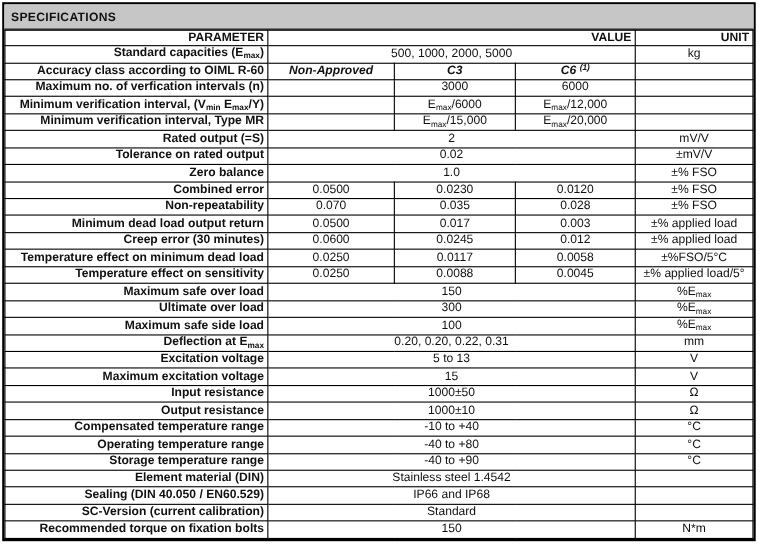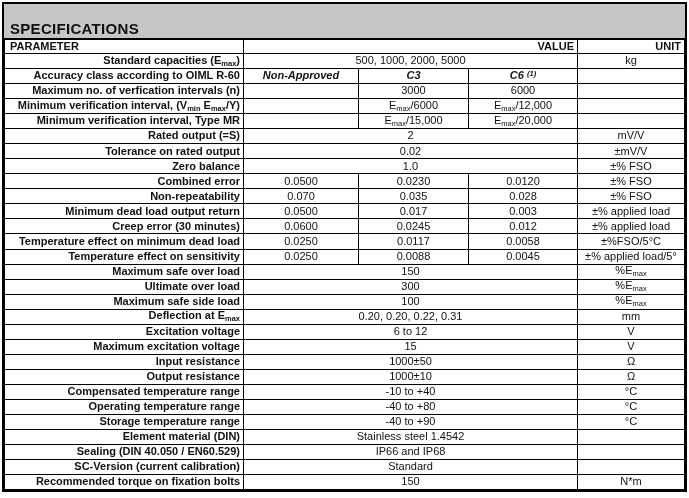--- a/index.html
+++ b/index.html
@@ -3,30 +3,30 @@
 <meta charset="utf-8">
 <style>
   html,body{margin:0;padding:0;background:#ffffff;}
   body{width:689px;height:498px;font-family:"Liberation Sans",sans-serif;color:#111;}
   .sheet{
     margin:2px;border:2px solid #000;height:490px;box-sizing:border-box;
     display:flex;flex-direction:column;background:#fff;
   }
   .title-bar{
     background:#c6c6c6;border-bottom:1px solid #000;
-    font-size:15px;font-weight:bold;letter-spacing:.3px;
-    padding:17px 6px 2px 6px;height:15px;line-height:15px;flex:0 0 auto;
+    font-size:11px;font-weight:bold;letter-spacing:.3px;
+    padding:5px 6px 2px 6px;height:15px;line-height:15px;flex:0 0 auto;
   }
   table{border-collapse:collapse;width:100%;table-layout:fixed;flex:1 1 auto;}
   th,td{
     border:1px solid #000;font-size:11px;height:14.1px;line-height:1.05;
     padding:0 3px;overflow:hidden;white-space:nowrap;box-sizing:border-box;
   }
   th{font-weight:bold;}
-  th.param-h{text-align:left;padding-left:5px;}
+  th.param-h{text-align:right;padding-left:5px;}
   th.value-h,th.unit-h{text-align:right;}
   td.param{font-weight:bold;text-align:right;padding-left:5px;margin-left:32px;}
   td.val,td.unit{text-align:center;font-weight:normal;}
   td.val.bold{font-weight:bold;font-style:italic;}
   sub{font-size:7.5px;vertical-align:-2px;}
   sup{font-size:7.5px;vertical-align:3px;}
 </style>
 </head>
 <body>
 
@@ -153,21 +153,21 @@
           <td class="val" colspan="3">100</td>
           <td class="unit">%E<sub>max</sub></td>
         </tr>
         <tr>
           <td class="param">Deflection at E<sub>max</sub></td>
           <td class="val" colspan="3">0.20, 0.20, 0.22, 0.31</td>
           <td class="unit">mm</td>
         </tr>
         <tr>
           <td class="param">Excitation voltage</td>
-          <td class="val" colspan="3">6 to 12</td>
+          <td class="val" colspan="3">5 to 13</td>
           <td class="unit">V</td>
         </tr>
         <tr>
           <td class="param">Maximum excitation voltage</td>
           <td class="val" colspan="3">15</td>
           <td class="unit">V</td>
         </tr>
         <tr>
           <td class="param">Input resistance</td>
           <td class="val" colspan="3">1000±50</td>

